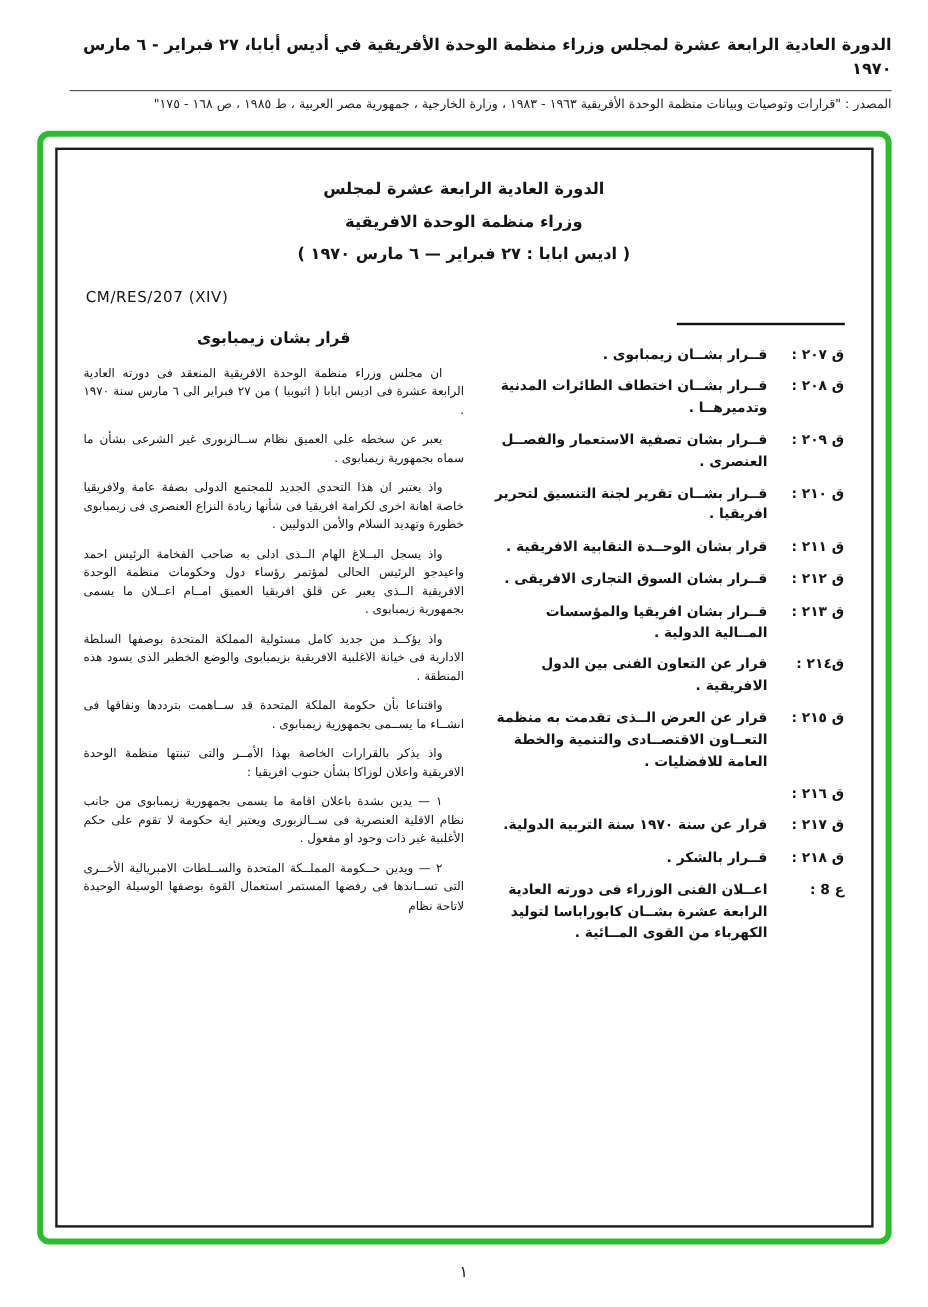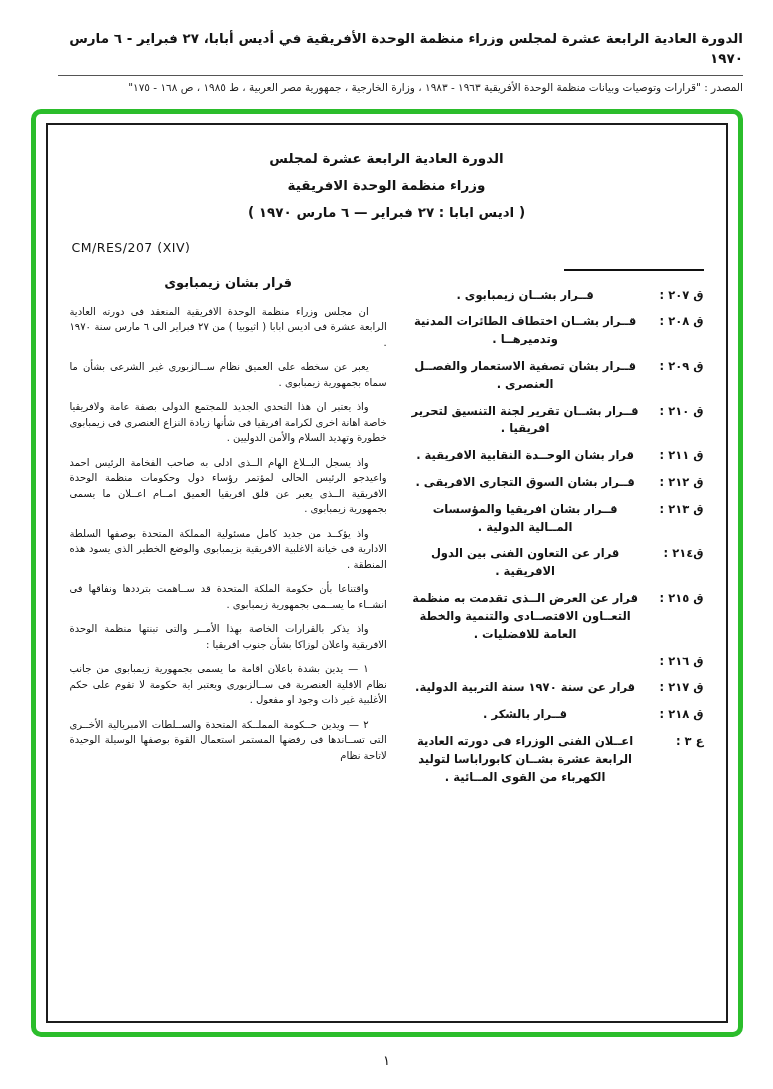--- a/index.html
+++ b/index.html
@@ -54,21 +54,21 @@
   .col-toc  { width: 48%; padding-top: 10px; }
   .col-body { width: 52%; }
 
   .toc-rule { width: 140px; height: 2px; background: #111; margin-bottom: 16px; }
   .toc-item {
     display: flex; gap: 8px;
     font-weight: bold; font-size: 11.5px; line-height: 1.55;
     margin-bottom: 9px;
   }
   .toc-label { white-space: nowrap; min-width: 56px; }
-  .toc-text  { flex: 1; text-align: center; }
+  .toc-text  { flex: 1; text-align: right; }
 
   .res-title {
     font-weight: bold; font-size: 13px;
     text-align: center;
     text-underline-offset: 4px;
     margin: 16px 0 14px 0;
   }
   .para {
     font-size: 10px; line-height: 1.55;
     text-align: justify; text-indent: 18px;
@@ -144,21 +144,21 @@
           </div>
           <div class="toc-item">
             <span class="toc-label">ق ٢١٧ :</span>
             <span class="toc-text">قرار عن سنة ١٩٧٠ سنة التربية الدولية.</span>
           </div>
           <div class="toc-item">
             <span class="toc-label">ق ٢١٨ :</span>
             <span class="toc-text">قــرار بالشكر .</span>
           </div>
           <div class="toc-item">
-            <span class="toc-label">ع ٣ :</span>
+            <span class="toc-label">ع 8 :</span>
             <span class="toc-text">اعــلان الفنى الوزراء فى دورته العادية الرابعة عشرة بشــان كابوراباسا لتوليد الكهرباء من القوى المــائية .</span>
           </div>
         </div>
 
         <div class="col-body">
           <div class="res-title">قرار بشان زيمبابوى</div>
           <p class="para">ان مجلس وزراء منظمة الوحدة الافريقية المنعقد فى دورته العادية الرابعة عشرة فى اديس ابابا ( اثيوبيا ) من ٢٧ فبراير الى ٦ مارس سنة ١٩٧٠ .</p>
           <p class="para">يعبر عن سخطه على العميق نظام ســالزبورى غير الشرعى بشأن ما سماه بجمهورية زيمبابوى .</p>
           <p class="para">واذ يعتبر ان هذا التحدى الجديد للمجتمع الدولى بصفة عامة ولافريقيا خاصة اهانة اخرى لكرامة افريقيا فى شأنها زيادة النزاع العنصرى فى زيمبابوى خطورة وتهديد السلام والأمن الدوليين .</p>
           <p class="para">واذ يسجل البــلاغ الهام الــذى ادلى به صاحب الفخامة الرئيس احمد واعيدجو الرئيس الحالى لمؤتمر رؤساء دول وحكومات منظمة الوحدة الافريقية الــذى يعبر عن قلق افريقيا العميق امــام اعــلان ما يسمى بجمهورية زيمبابوى .</p>

